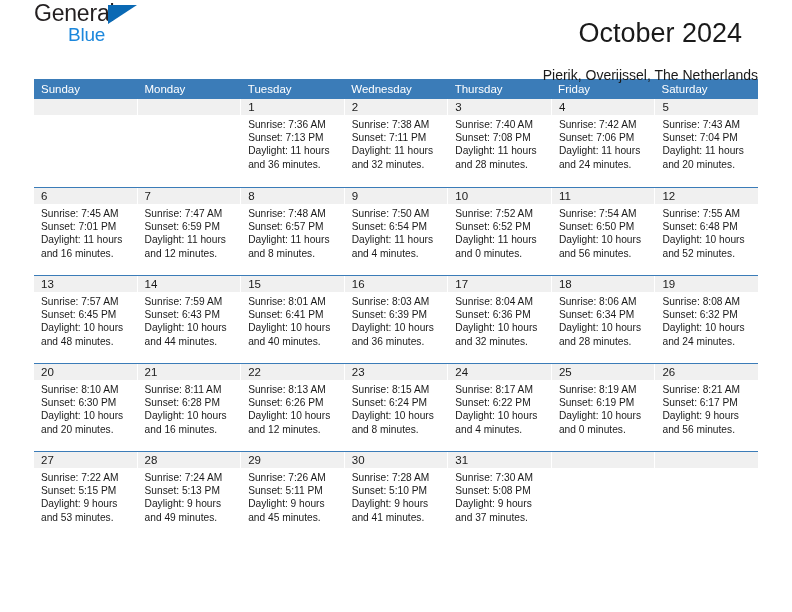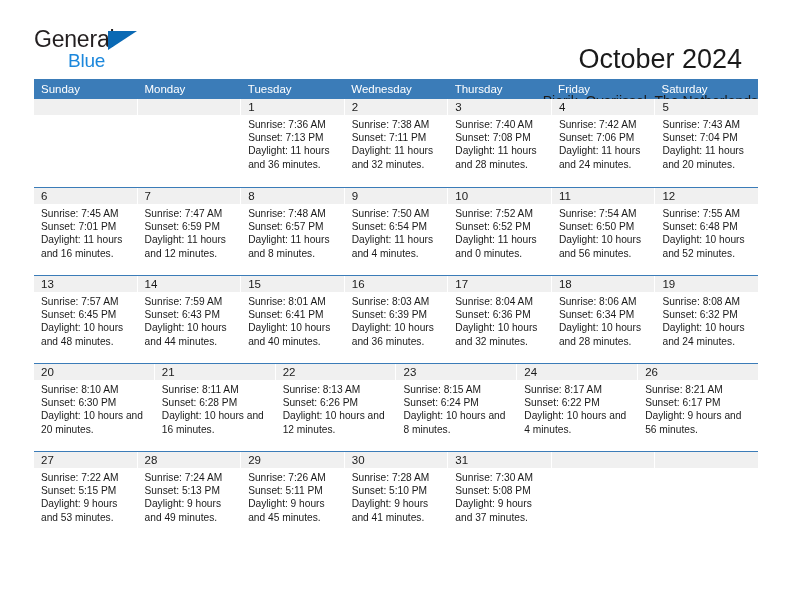--- a/index.html
+++ b/index.html
@@ -21,21 +21,20 @@
     box-sizing: border-box;
     padding: 0 34px;
   }
 
   
   .header {
     display: flex;
     align-items: flex-start;
     justify-content: space-between;
     height: 70px;
-    padding-top: 26px;
     box-sizing: border-box;
   }
   .logo {
     position: relative;
     width: 118px;
     height: 46px;
     flex: 0 0 auto;
   }
   .logo-general {
     position: absolute;
@@ -369,20 +368,28 @@
           </div>
           <div class="day">
             <div class="day-num">24</div>
             <div class="day-info">
               <div>Sunrise: 8:17 AM</div>
               <div>Sunset: 6:22 PM</div>
               <div class="daylight">Daylight: 10 hours and 4 minutes.</div>
             </div>
           </div>
           <div class="day">
+            <div class="day-num">25</div>
+            <div class="day-info">
+              <div>Sunrise: 8:19 AM</div>
+              <div>Sunset: 6:19 PM</div>
+              <div class="daylight">Daylight: 10 hours and 0 minutes.</div>
+            </div>
+          </div>
+          <div class="day">
             <div class="day-num">26</div>
             <div class="day-info">
               <div>Sunrise: 8:21 AM</div>
               <div>Sunset: 6:17 PM</div>
               <div class="daylight">Daylight: 9 hours and 56 minutes.</div>
             </div>
           </div>
         </div>
         <div class="week">
           <div class="day">

